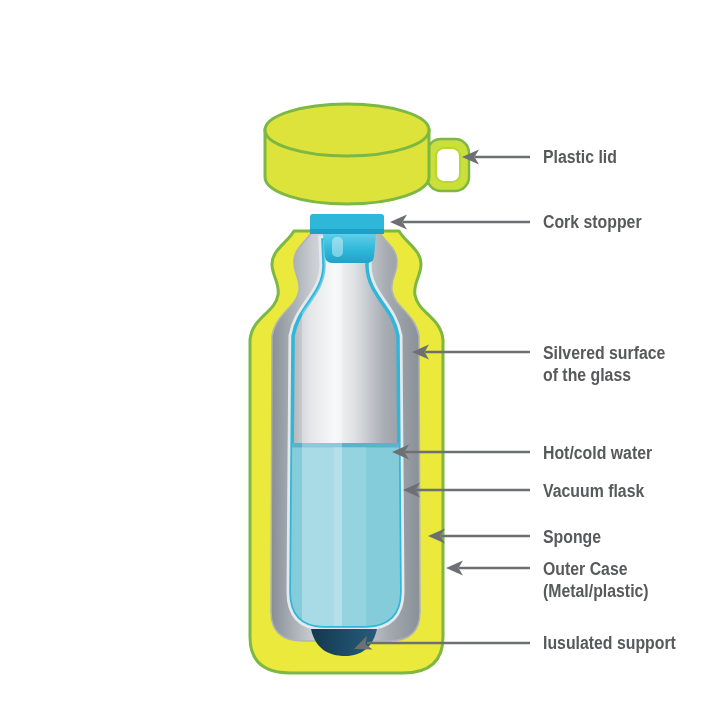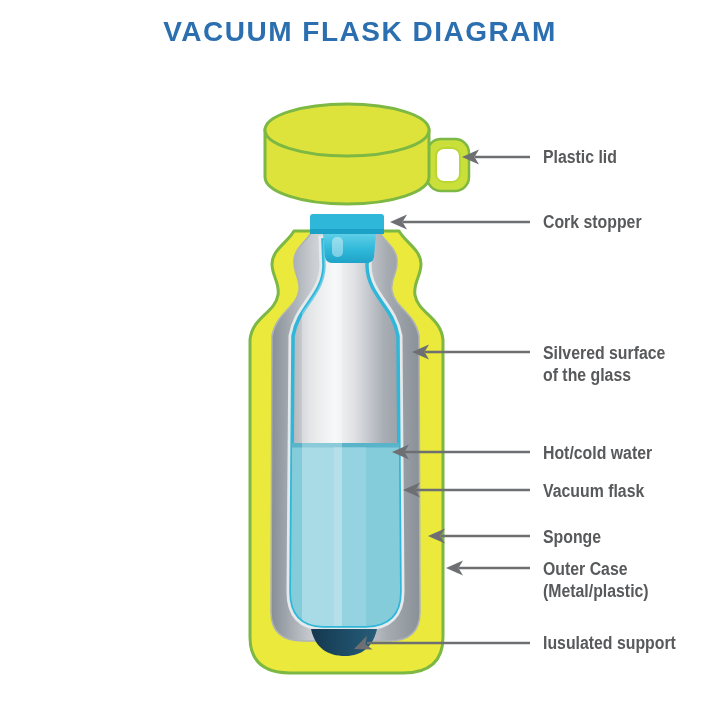--- a/index.html
+++ b/index.html
@@ -20,21 +20,20 @@
     transform:scaleX(0.88);transform-origin:0 0;
     white-space:nowrap;
   }
   .label span{display:block;}
 </style>
 </head>
 <body>
 
 <div class="stage">
 
-  <div class="title">VACUUM FLASK DIAGRAM</div>
 
   <svg class="flask-svg" width="720" height="720" viewBox="0 0 720 720">
     <defs>
       <linearGradient id="metalGrad" x1="0" y1="0" x2="1" y2="0">
         <stop offset="0" stop-color="#878E96"></stop>
         <stop offset="0.28" stop-color="#C9CDD2"></stop>
         <stop offset="0.48" stop-color="#E9EBED"></stop>
         <stop offset="0.78" stop-color="#A6ABB2"></stop>
         <stop offset="1" stop-color="#8A9097"></stop>
       </linearGradient>

